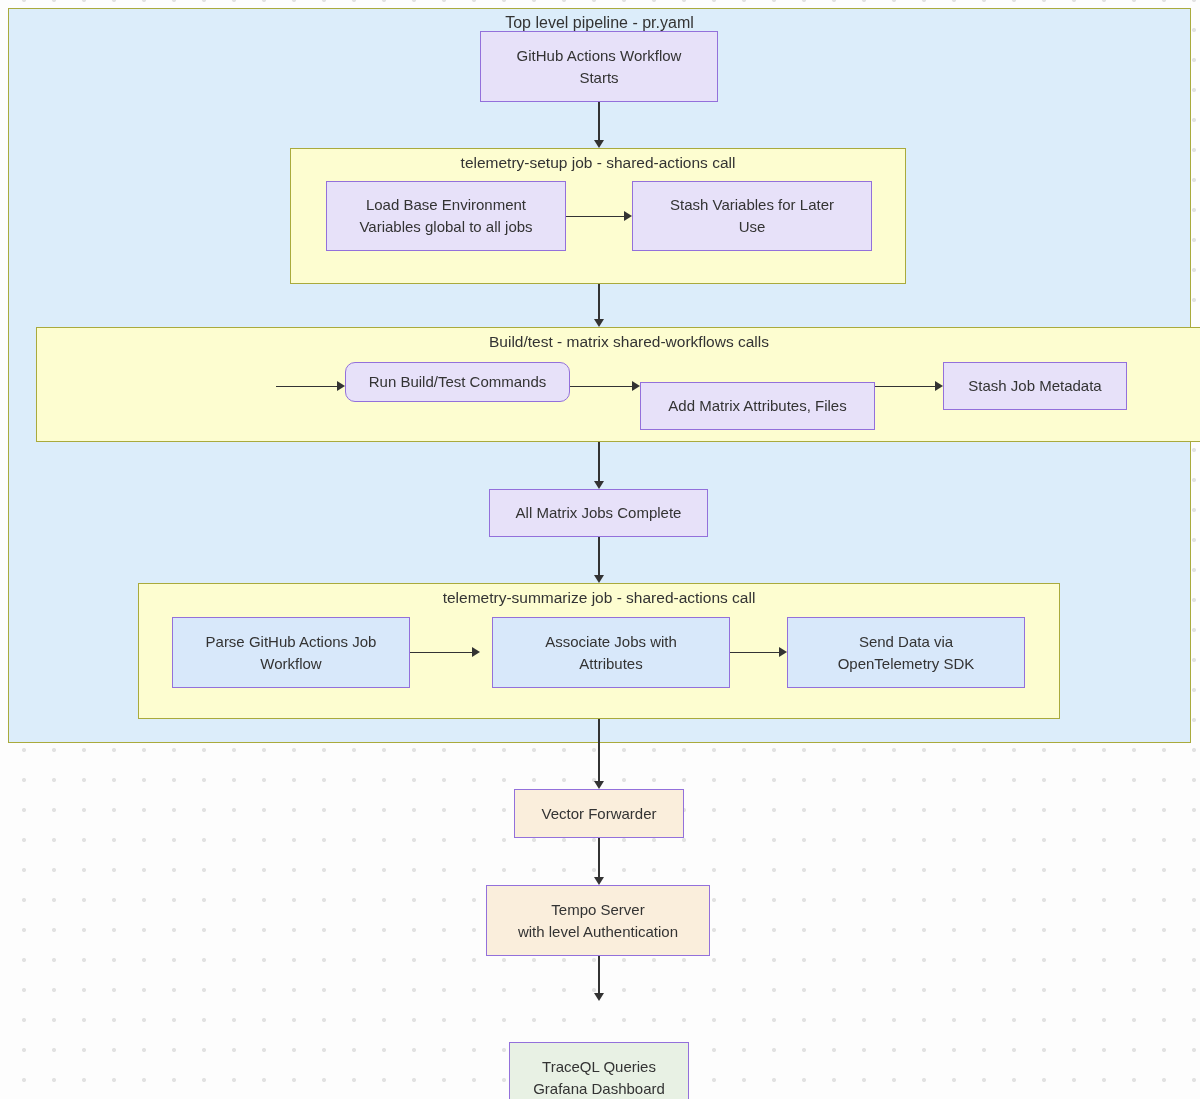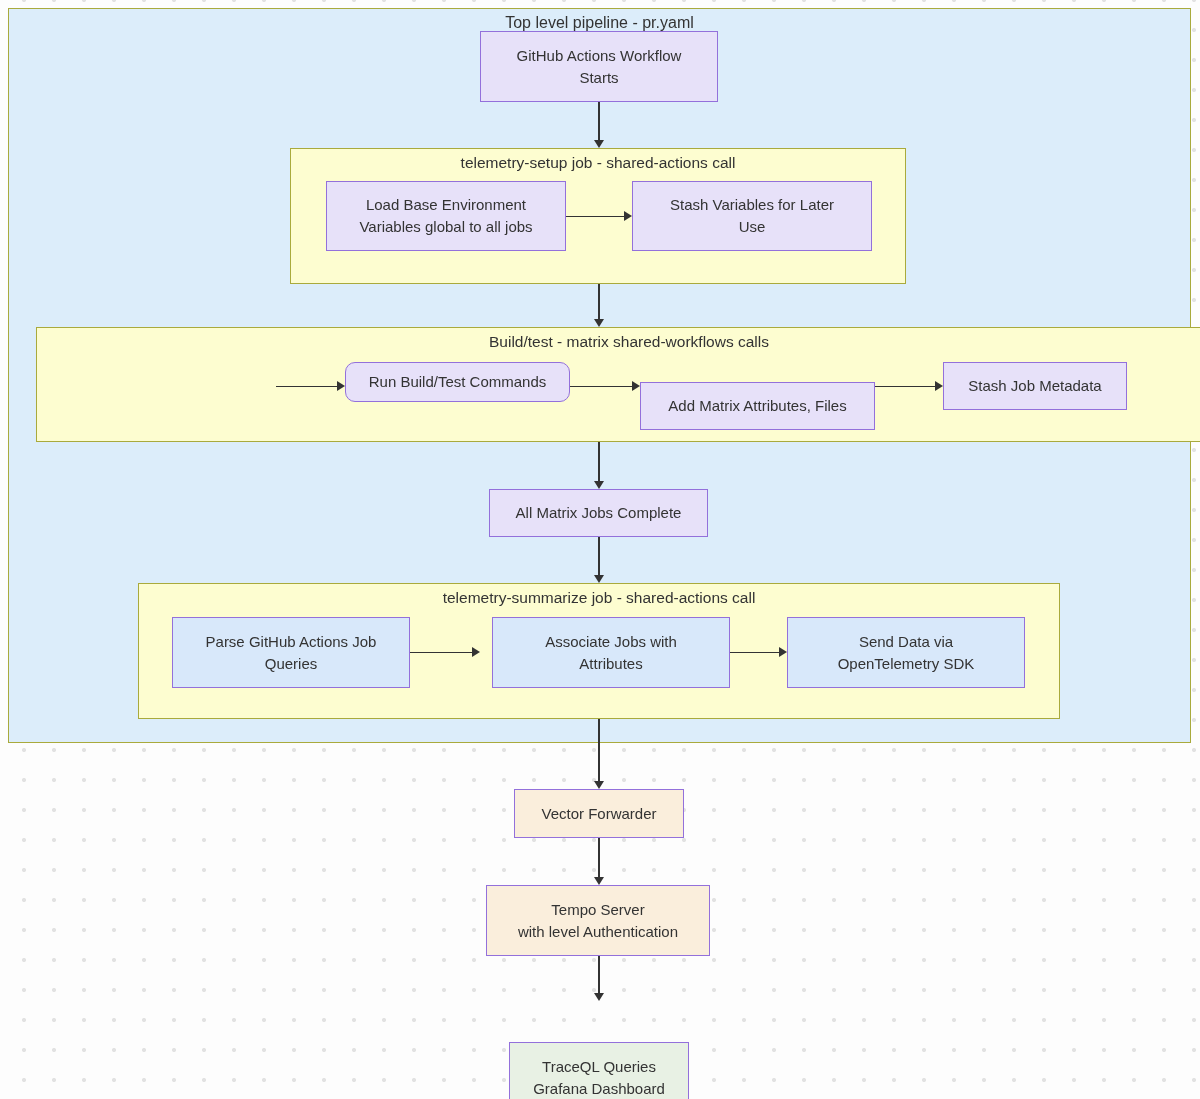--- a/index.html
+++ b/index.html
@@ -173,21 +173,21 @@
 
   <div class="node fill-lavender" style="left:345px; top:362px; width:225px; height:40px;border-radius:10px;">Run Build/Test Commands</div>
 
   <div class="node fill-lavender" style="left:640px; top:382px; width:235px; height:48px;">Add Matrix Attributes, Files</div>
 
   <div class="node fill-lavender" style="left:943px; top:362px; width:184px; height:48px;">Stash Job Metadata</div>
 
   <div class="node fill-lavender" style="left:489px; top:489px; width:219px; height:48px;">All Matrix Jobs Complete</div>
 
   <div class="node fill-blue" style="left:172px; top:617px; width:238px; height:71px;">Parse GitHub Actions Job
-Queries</div>
+Workflow</div>
 
   <div class="node fill-blue" style="left:492px; top:617px; width:238px; height:71px;">Associate Jobs with
 Attributes</div>
 
   <div class="node fill-blue" style="left:787px; top:617px; width:238px; height:71px;">Send Data via
 OpenTelemetry SDK</div>
 
   <div class="node fill-peach" style="left:514px; top:789px; width:170px; height:49px;">Vector Forwarder</div>
 
   <div class="node fill-peach" style="left:486px; top:885px; width:224px; height:71px;">Tempo Server

